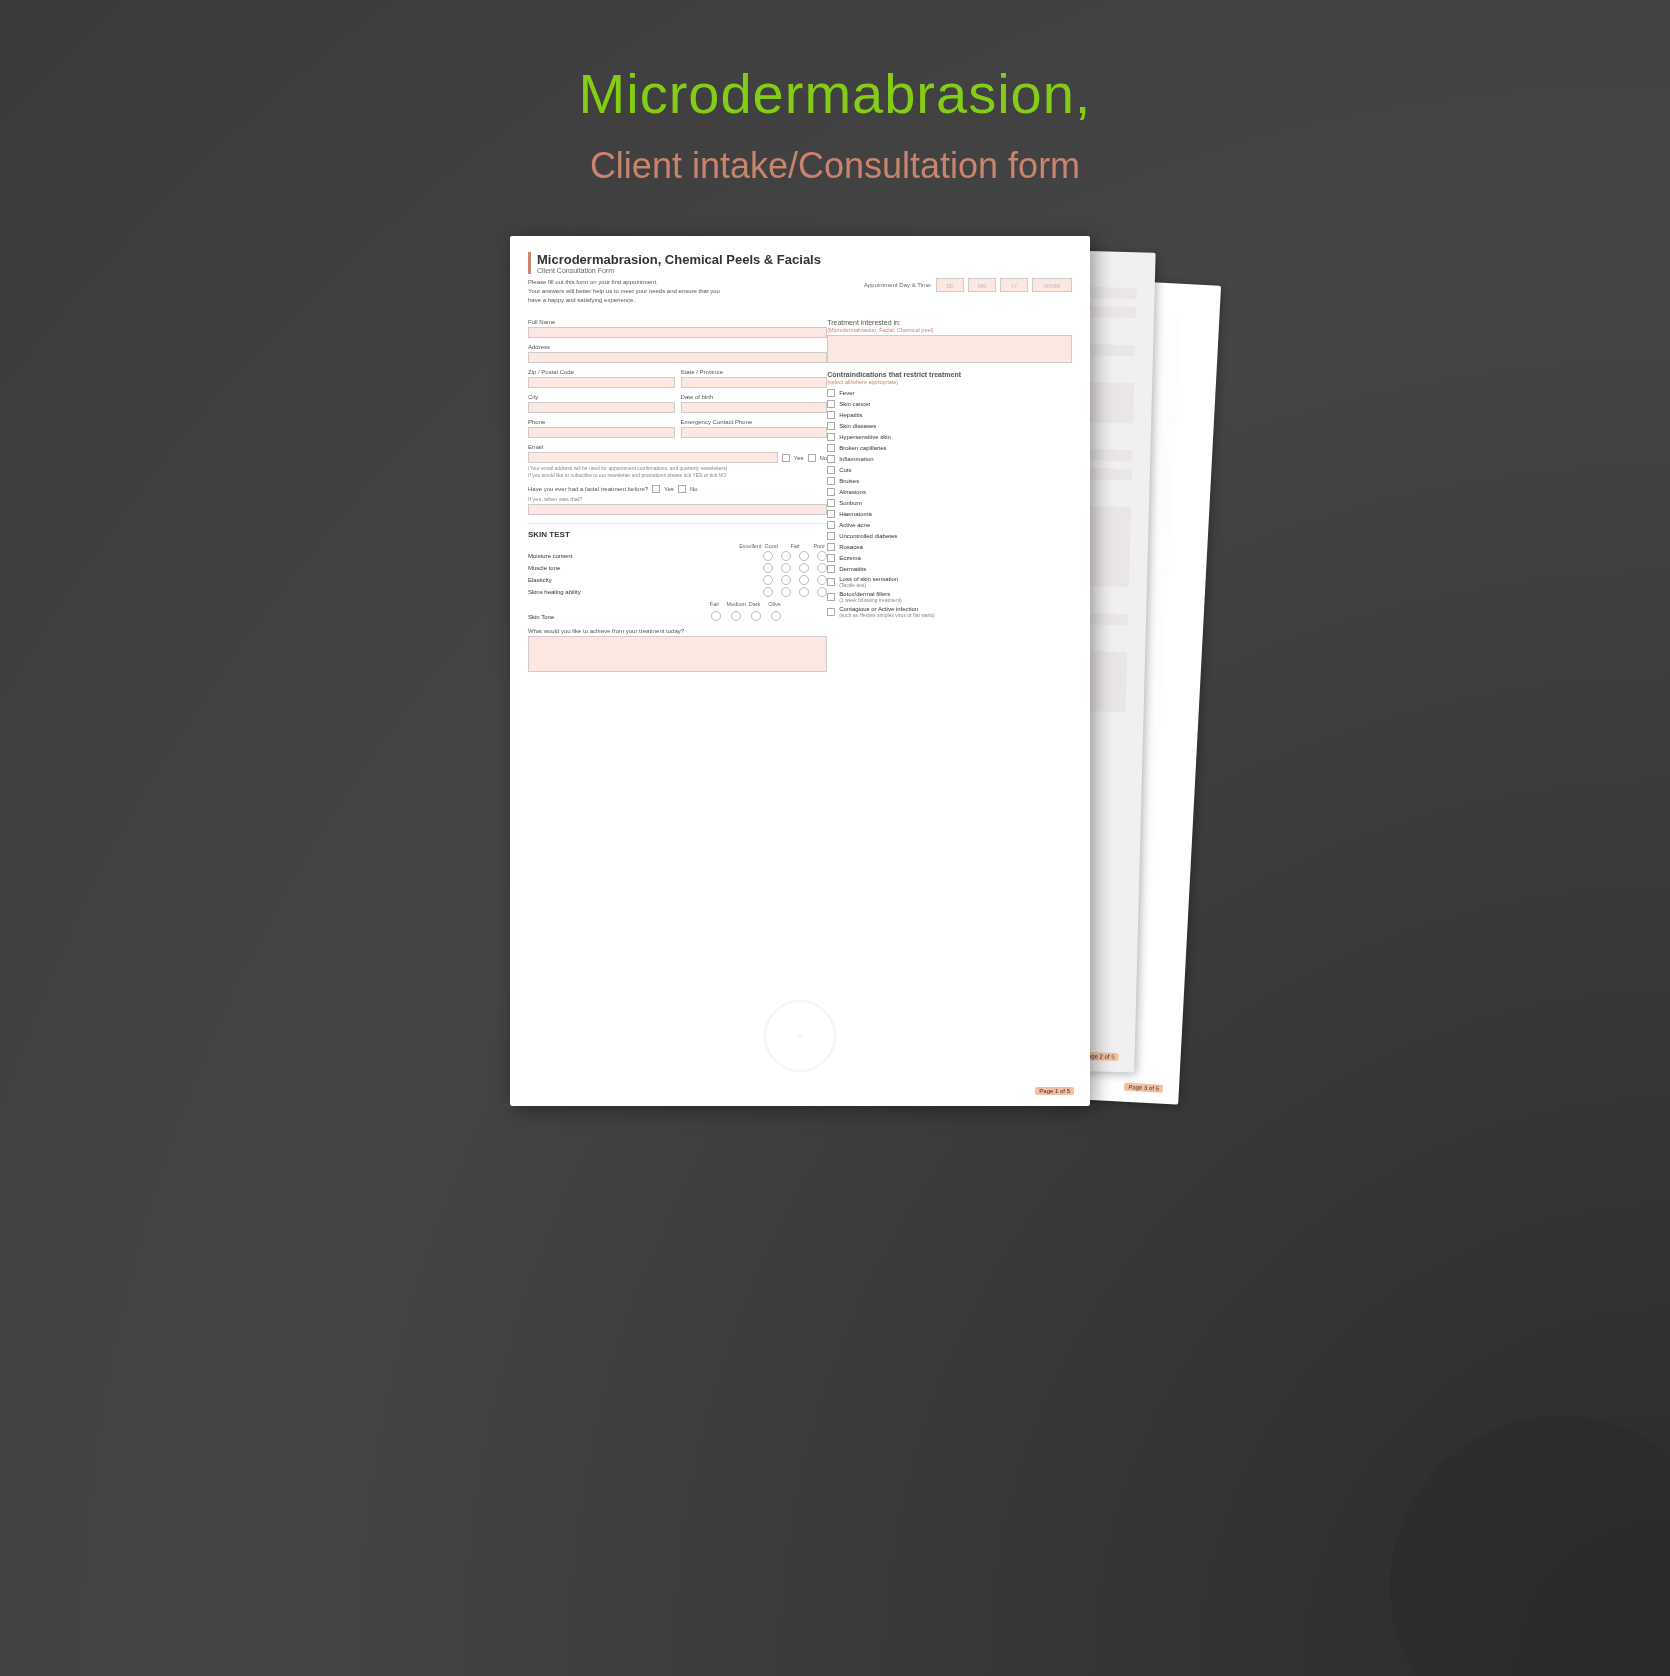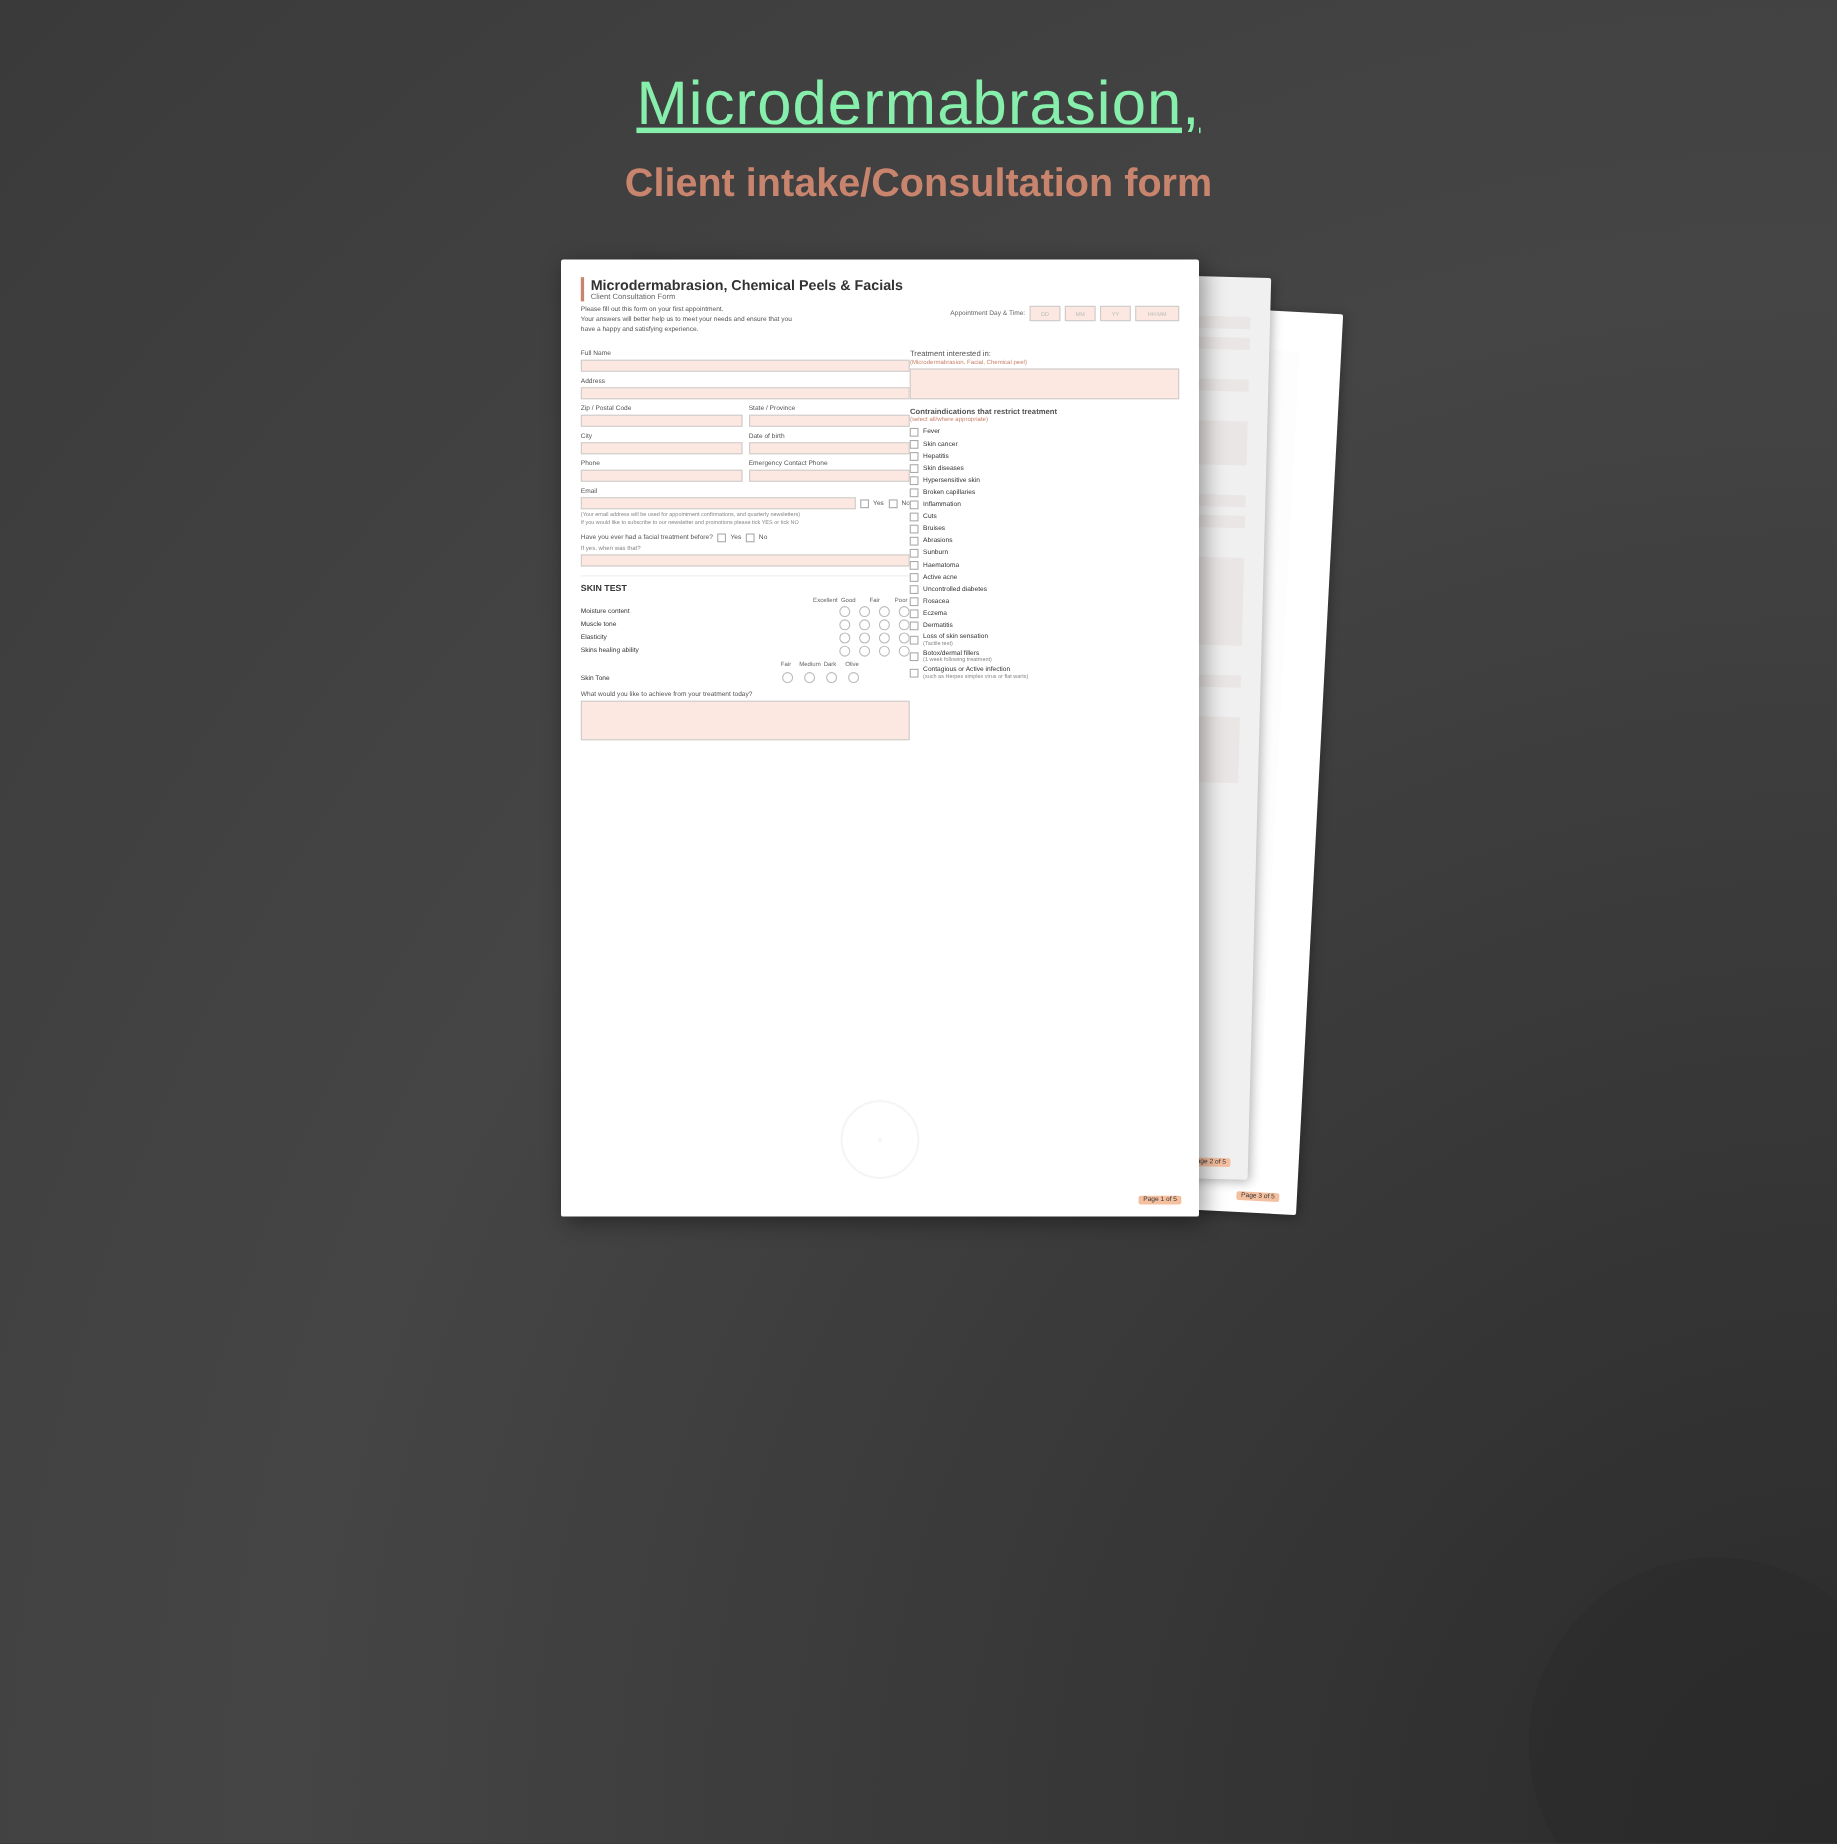--- a/index.html
+++ b/index.html
@@ -19,32 +19,31 @@
     }
 
     .header-section {
       position: relative;
       z-index: 10;
       text-align: center;
       padding-top: 60px;
     }
 
     .main-title {
-      color: #86efac;
+      color: #84cc16;
       font-size: 56px;
       font-weight: 400;
       letter-spacing: 1px;
       line-height: 1.2;
-      text-decoration: underline;
     }
 
     .sub-title {
       color: #c9846e;
       font-size: 36px;
-      font-weight: 700;
+      font-weight: 400;
       margin-top: 18px;
     }
 
     
     .deco-circle {
       position: absolute;
       bottom: -80px;
       right: -60px;
       width: 340px;
       height: 340px;

